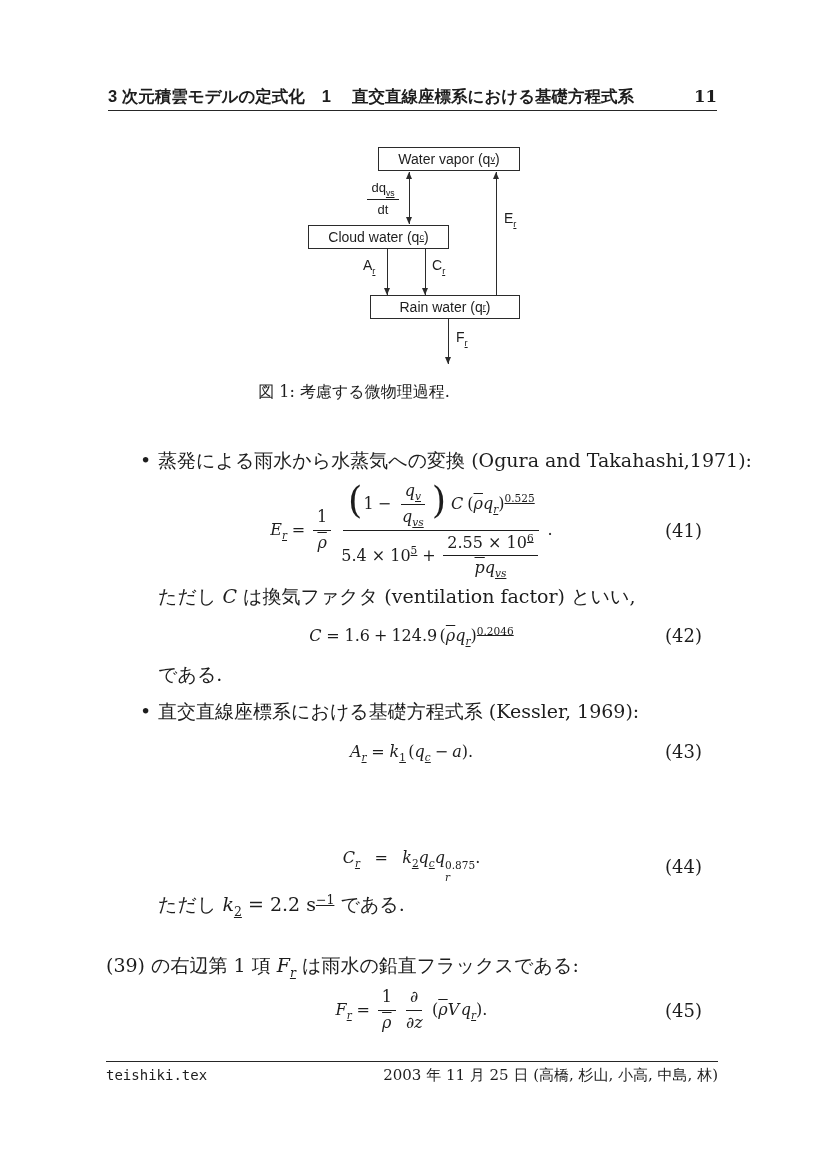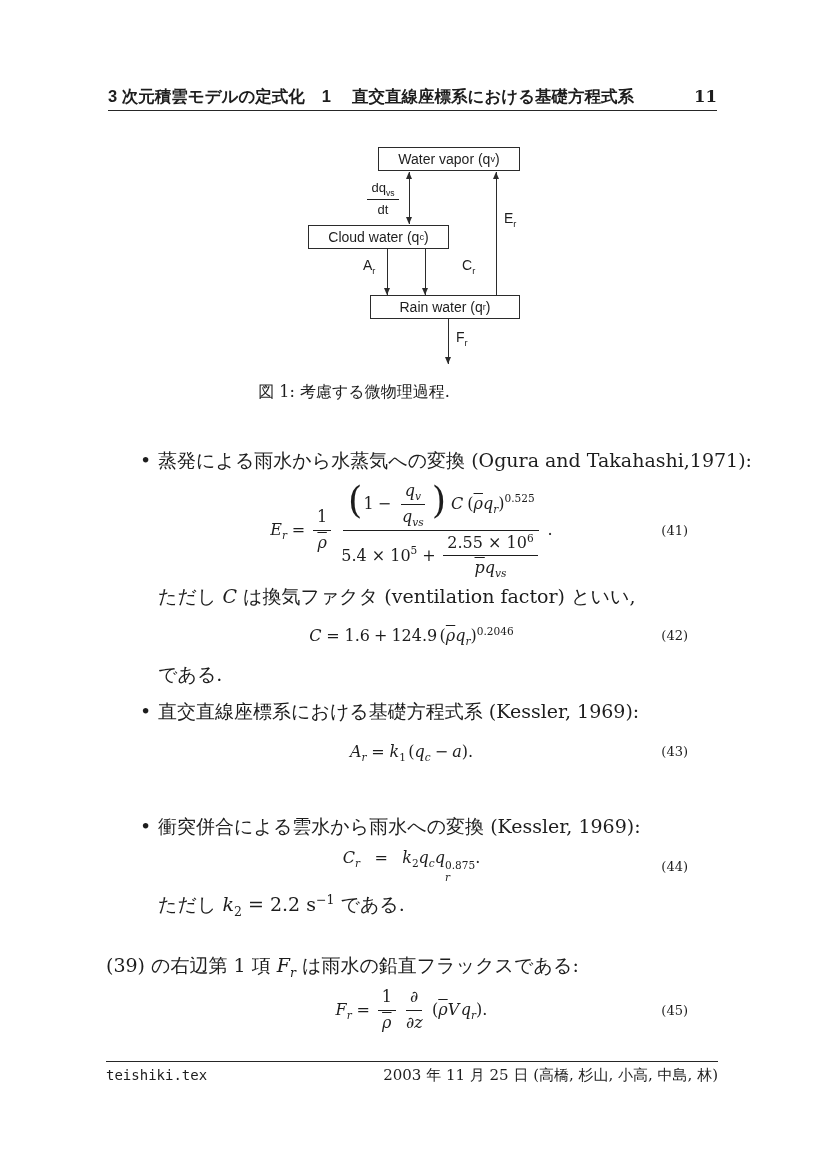--- a/index.html
+++ b/index.html
@@ -38,50 +38,50 @@
   .varrow .head.down { bottom:0; border-top:7px solid #2b2b2b; }
   .a-dq { left:406px; top:172px; height:52px; }
   .a-er { left:493px; top:172px; height:123px; }
   .a-ar { left:384px; top:249px; height:46px; }
   .a-cr { left:422px; top:249px; height:46px; }
   .a-fr { left:445px; top:319px; height:45px; }
   .dlabel { position:absolute; font-family:"Liberation Sans", sans-serif; font-size:14px; }
   .l-dq { left:360px; top:180px; width:46px; font-size:13px; display:flex; justify-content:center; }
   .l-er { left:504px; top:210px; }
   .l-ar { left:363px; top:257px; }
-  .l-cr { left:432px; top:257px;margin-left:30px; }
+  .l-cr { left:432px; top:257px; }
   .l-fr { left:456px; top:329px; }
 
   .caption { position:absolute; left:0; top:382px; width:708px; text-align:center; font-size:16px; }
 
   
   .tline { position:absolute; font-size:19px; line-height:20px; white-space:nowrap; }
   .bullet { left:140px; }
   .bdot { display:inline-block; width:10px; margin-right:8px; }
   .ind { left:158px; }
   .para { left:106px; }
 
   
   .eq {
     position:absolute; left:106px; width:611px;
     display:flex; align-items:center; justify-content:center; font-size:16px;
   }
   .eqf { text-align:center; }
-  .eqno { position:absolute; right:29px; top:50%; transform:translateY(-50%); font-size:13px; }
+  .eqno { position:absolute; right:15px; top:50%; transform:translateY(-50%); font-size:18px; }
   .e-41 { top:481px; height:98px; }
   .e-42 { top:620px; height:30px; }
   .e-43 { top:736px; height:30px; }
   .e-44 { top:850px; height:32px; }
   .e-45 { top:986px; height:48px; }
 
   
   .mi { font-style:italic; }
   .mr { }
   .jp { }
-  sub, sup { font-size:66%; line-height:0; }
+  sub, sup { font-size:66%; line-height:0;text-decoration:underline; }
   .msp { display:inline-block; }
   .frac { display:inline-flex; flex-direction:column; align-items:center;
           vertical-align:middle; margin:0 3px; line-height:1.3; }
   .frac .fn { display:block; text-align:center; padding:0 4px 2px; border-bottom:1px solid #1d1d1d; white-space:nowrap; }
   .frac .fd { display:block; text-align:center; padding:2px 4px 0; white-space:nowrap; }
   .mbar { text-decoration:overline; }
   .bigp { font-size:2.3em; font-weight:300; line-height:0; vertical-align:-0.12em; margin:0 1px; }
   .ss { display:inline-flex; flex-direction:column; align-items:flex-start;
         font-size:66%; line-height:1.2; vertical-align:-0.55em; }
   .ss .ssp, .ss .ssb { display:block;text-align:center; }
@@ -193,23 +193,20 @@
   <div class="tline bullet" style="top:701px">
     <span class="bdot">•</span><span><span class="jp">直交直線座標系における基礎方程式系 </span><span class="mr">(Kessler, 1969):</span></span>
   </div>
 
   <div class="eq e-43">
     <div class="eqf"><span class="mi">A</span><sub><span class="mi">r</span></sub><span class="msp" style="width: 0.3em;"></span><span class="mr">=</span><span class="msp" style="width: 0.3em;"></span><span class="mi">k</span><sub><span class="mr">1</span></sub><span class="msp" style="width: 0.15em;"></span><span class="mr">(</span><span class="mi">q</span><sub><span class="mi">c</span></sub><span class="msp" style="width: 0.25em;"></span><span class="mr">−</span><span class="msp" style="width: 0.25em;"></span><span class="mi">a</span><span class="mr">)</span><span class="mr">.</span></div>
     <div class="eqno">(43)</div>
   </div>
 
 
-  <div class="tline bullet" style="top:816px">
-    <span class="bdot">•</span><span><span class="jp">衝突併合による雲水から雨水への変換 </span><span class="mr">(Kessler, 1969):</span></span>
-  </div>
 
   <div class="eq e-44">
     <div class="eqf"><span class="mi">C</span><sub><span class="mi">r</span></sub><span class="msp" style="width: 0.9em;"></span><span class="mr">=</span><span class="msp" style="width: 0.9em;"></span><span class="mi">k</span><sub><span class="mr">2</span></sub><span class="mi">q</span><sub><span class="mi">c</span></sub><span class="mi">q</span><span class="ss">
           <span class="ssp"><span class="mr">0.875</span></span>
           <span class="ssb"><span class="mi">r</span></span>
         </span><span class="mr">.</span></div>
     <div class="eqno">(44)</div>
   </div>
 
   <div class="tline ind" style="top:894px"><span class="jp">ただし </span><span class="mi">k</span><sub><span class="mr">2</span></sub><span class="mr"> = 2.2 s</span><sup><span class="mr">−1</span></sup><span class="jp"> である.</span></div>

